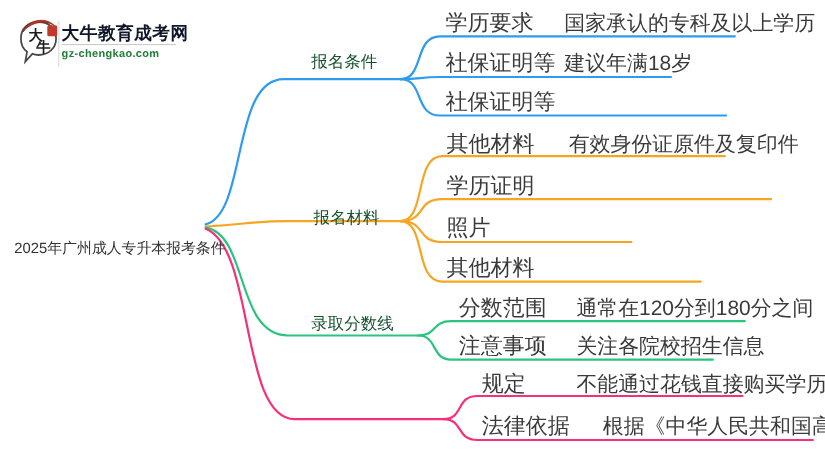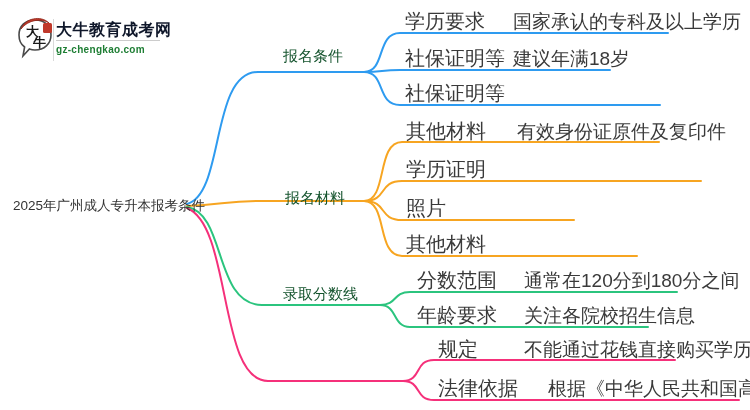--- a/index.html
+++ b/index.html
@@ -3,21 +3,21 @@
 <meta charset="utf-8">
 <style>
   html,body{margin:0;padding:0;background:#fff;}
   .canvas{
     position:relative;width:750px;height:410px;overflow:hidden;background:#fff;
     font-family:"Liberation Sans","DejaVu Sans",sans-serif;color:#3a3a3a;
   }
   svg.links{position:absolute;left:0;top:0;width:750px;height:410px;}
   svg.links path{fill:none;stroke-width:2;stroke-linecap:round;}
   .txt{position:absolute;white-space:nowrap;line-height:16px;}
-  .root-label{font-size:13.5px;color:#333;}
+  .root-label{font-size:13.5px;color:#333;margin-top:20px;}
   .branch-label{font-size:15px;color:#14532d;font-family:Liberation Mono, monospace;}
   .child-label{font-size:20px;color:#3a3a3a;}
   .child-value{font-size:19px;color:#3a3a3a;}
   
   .logo{position:absolute;left:16px;top:13px;width:170px;height:48px;cursor:pointer;}
   .logo-title{position:absolute;left:40px;top:7px;font-size:16px;font-weight:bold;color:#0f172a;letter-spacing:.5px;}
   .logo-sub{position:absolute;left:40px;top:31px;font-size:10px;font-weight:bold;color:#1e7e34;letter-spacing:.3px;}
   .logo-vrule{position:absolute;left:37px;top:6px;width:1px;height:42px;background:#d9d9d9;}
   .logo-hrule{position:absolute;left:40px;top:27px;width:104px;height:1px;background:#cccccc;}
   .logo-mark{position:absolute;left:0;top:1px;}
@@ -76,21 +76,21 @@
   <div class="txt child-label" style="left:405px;top:85px">社保证明等</div>
 
   <div class="txt child-label" style="left:406px;top:123px">其他材料</div>
   <div class="txt child-value" style="left:517px;top:124px">有效身份证原件及复印件</div>
   <div class="txt child-label" style="left:406px;top:161px">学历证明</div>
   <div class="txt child-label" style="left:406px;top:200px">照片</div>
   <div class="txt child-label" style="left:406px;top:236px">其他材料</div>
 
   <div class="txt child-label" style="left:417px;top:272px">分数范围</div>
   <div class="txt child-value" style="left:524px;top:273px">通常在120分到180分之间</div>
-  <div class="txt child-label" style="left:417px;top:307px">年龄要求</div>
+  <div class="txt child-label" style="left:417px;top:307px">注意事项</div>
   <div class="txt child-value" style="left:524px;top:308px">关注各院校招生信息</div>
 
   <div class="txt child-label" style="left:438px;top:341px">规定</div>
   <div class="txt child-value" style="left:524px;top:342px">不能通过花钱直接购买学历</div>
   <div class="txt child-label" style="left:438px;top:380px">法律依据</div>
   <div class="txt child-value" style="left:548px;top:381px">根据《中华人民共和国高等教育法》</div>
 
 </div>
 
 </body></html>

